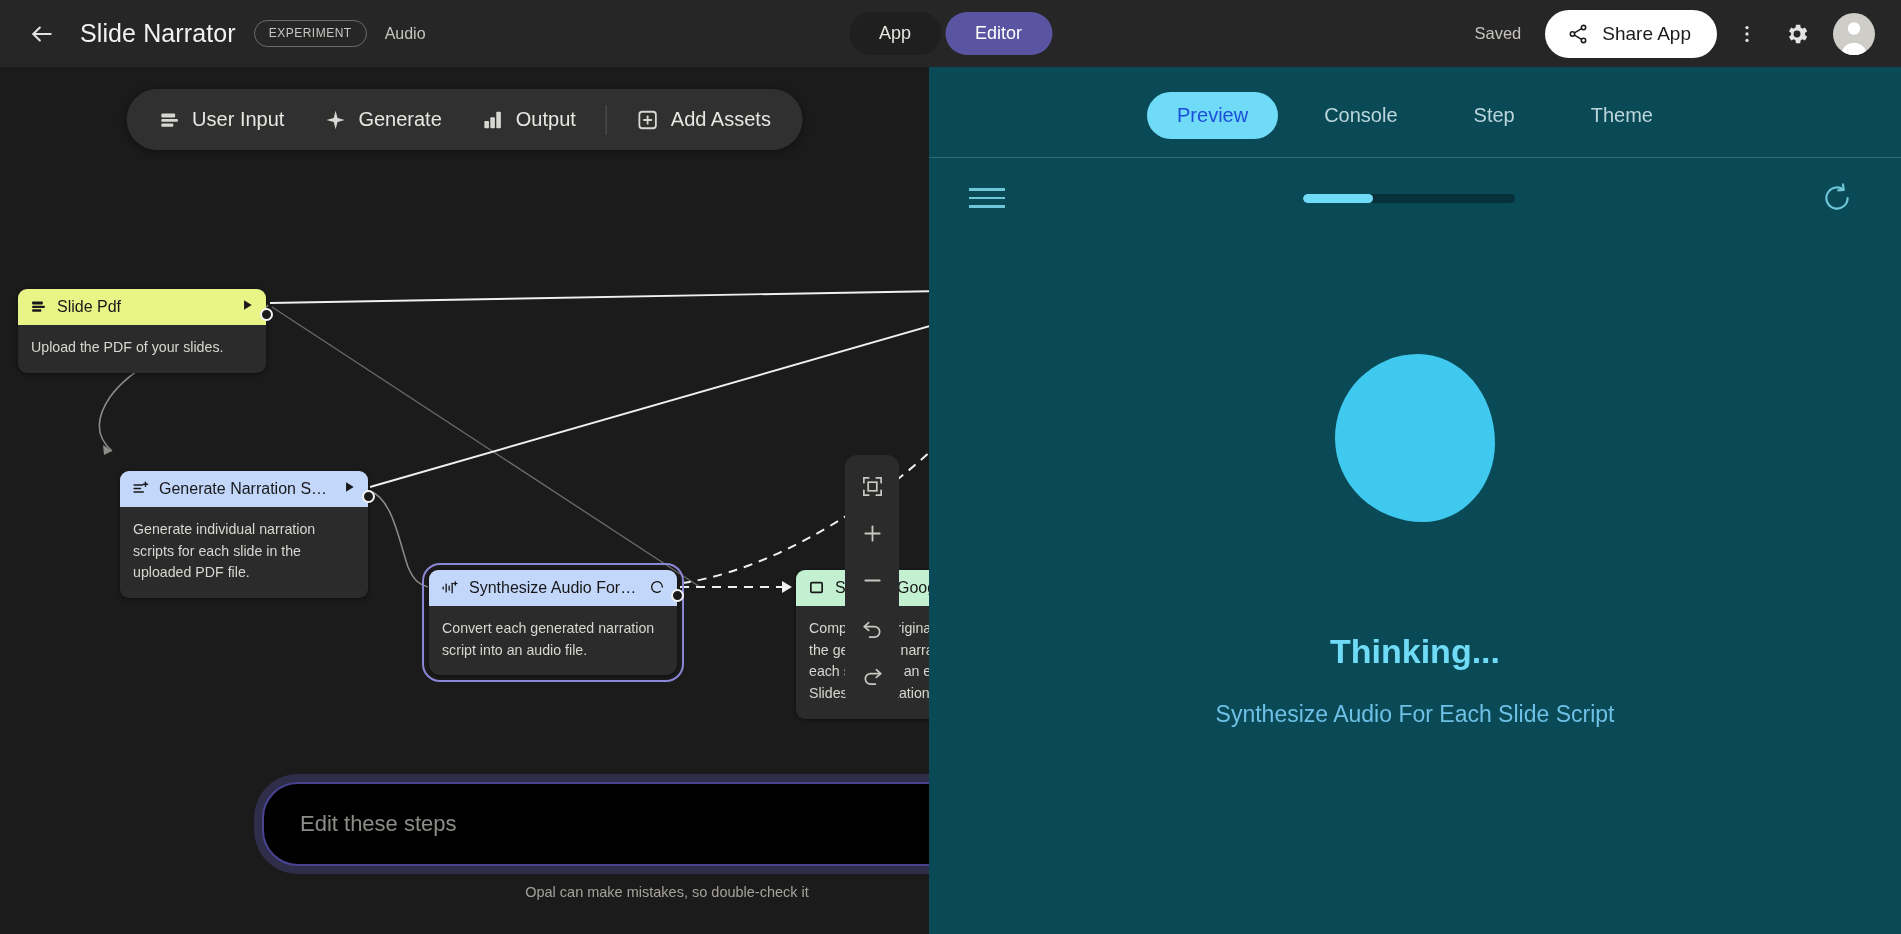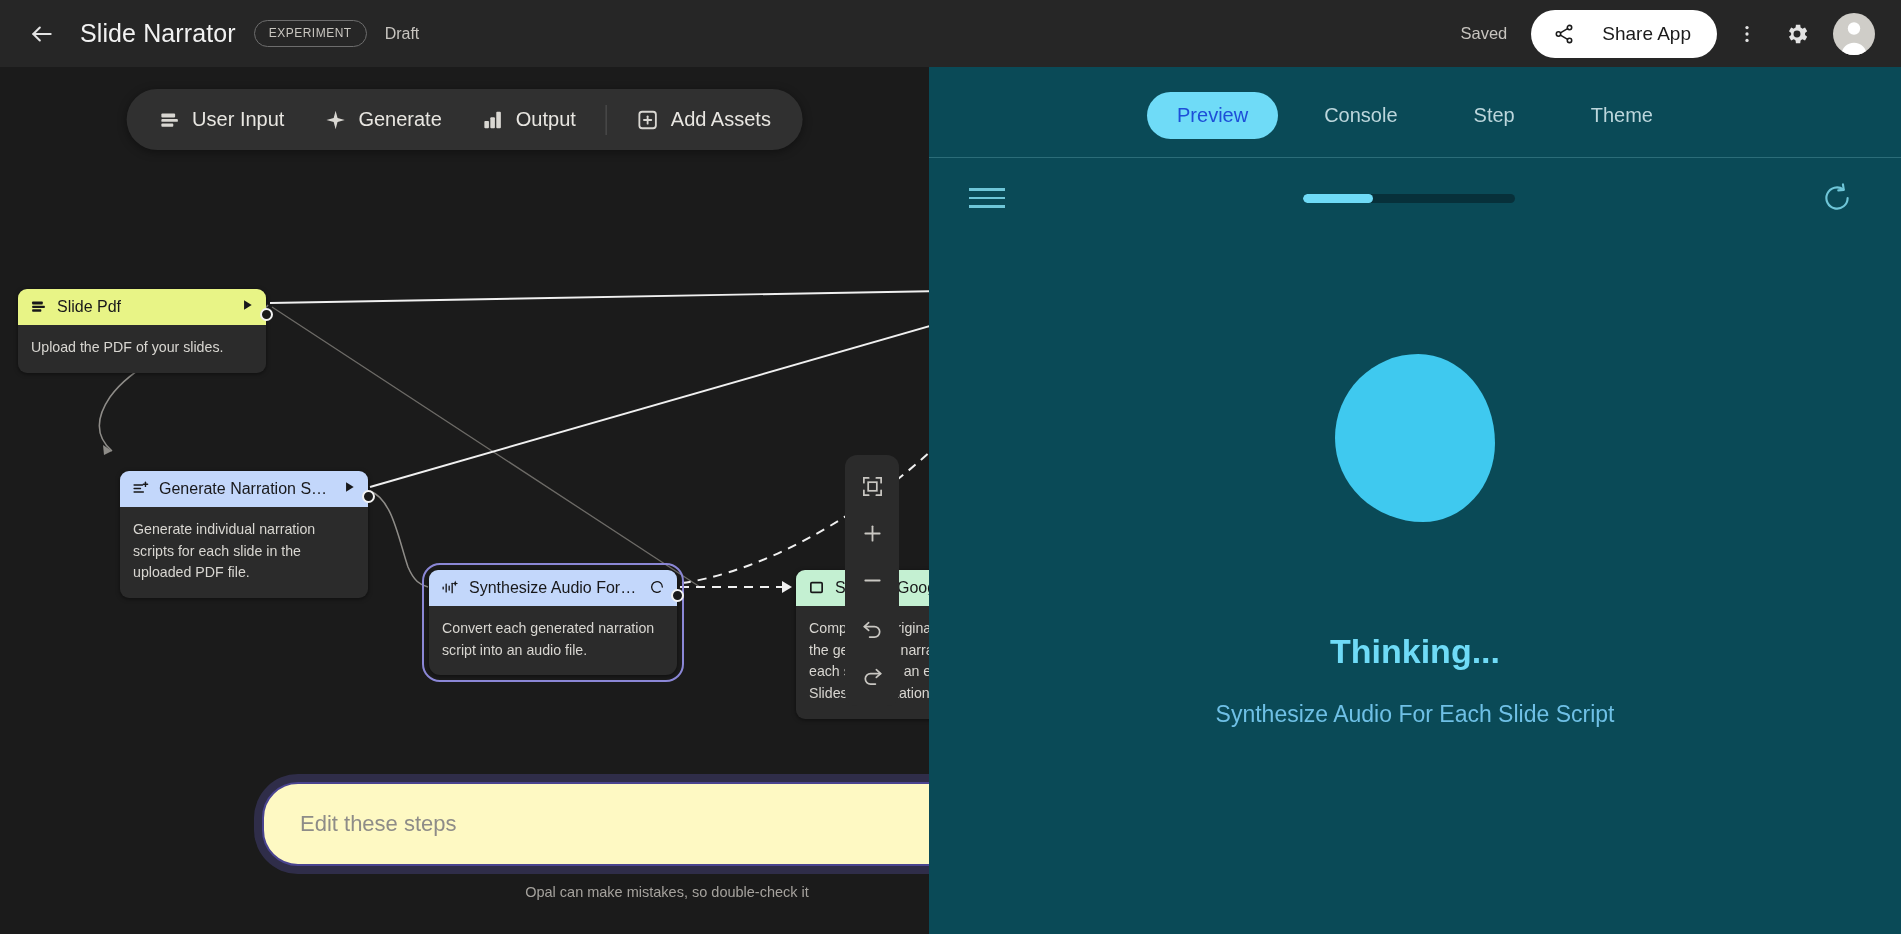--- a/index.html
+++ b/index.html
@@ -46,21 +46,21 @@
     background: #1f1f1f; border: none;
     font-family: inherit;
   }
   .mode-btn.active { background: #5a55a3; color: #ffffff; }
 
   .hdr-right {
     margin-left: auto; display: flex; align-items: center; gap: 10px;
   }
   .saved-label { font-size: 16.5px; color: #c7c4bf; margin-right: 14px; white-space: nowrap; }
   .share-btn {
-    display: flex; align-items: center; gap: 27px;
+    display: flex; align-items: center; gap: 13px;
     background: #ffffff; color: #1b1b1b;
     border-radius: 26px; padding: 13px 26px 13px 22px;
     font-size: 19px; cursor: pointer; white-space: nowrap;
     border: none; font-family: inherit;
   }
   .avatar {
     width: 42px; height: 42px; border-radius: 50%;
     background: #cfcdc8; display: flex; align-items: flex-end;
     justify-content: center; overflow: hidden; cursor: pointer;
     margin-left: 6px; flex: none;
@@ -110,21 +110,21 @@
   .port {
     position: absolute; width: 13px; height: 13px; border-radius: 50%;
     background: #1b1b1b; border: 2.5px solid #f2f2f2; z-index: 15;
   }
 
   
   .prompt-wrap {
     position: absolute; bottom: 34px; left: 262px; width: 810px; z-index: 25;
   }
   .prompt-box {
-    background: #fef9c3; border: 2px solid #4a4490;
+    background: #000000; border: 2px solid #4a4490;
     border-radius: 36px; height: 84px;
     display: flex; align-items: center; padding: 0 28px 0 36px;
     box-shadow: 0 0 0 8px rgba(86,79,160,.35);
   }
   .prompt-text { flex: 1; font-size: 22px; color: #8e8c88; }
   .prompt-hint {
     text-align: center; font-size: 14.5px; color: #a5a29d; margin-top: 18px;
   }
 
   
@@ -187,23 +187,27 @@
   <div class="header">
     <div class="hdr-left">
       <div class="icon-btn">
         <svg width="26" height="26" viewBox="0 0 24 24" fill="none" stroke="currentColor" stroke-width="1.9" stroke-linecap="round" stroke-linejoin="round">
           <line x1="20" y1="12" x2="4" y2="12"></line>
             <polyline points="10,6 4,12 10,18"></polyline>
         </svg>
       </div>
       <div class="app-title">Slide Narrator</div>
       <div class="exp-pill">EXPERIMENT</div>
-      <div class="draft-label">Draft</div>
+      <div class="draft-label">Audio</div>
     </div>
 
+    <div class="mode-toggle">
+      <button class="mode-btn">App</button>
+      <button class="mode-btn active">Editor</button>
+    </div>
 
     <div class="hdr-right">
       <div class="saved-label">Saved</div>
       <button class="share-btn">
         <svg width="22" height="22" viewBox="0 0 24 24" fill="none" stroke="currentColor" stroke-width="1.7" stroke-linecap="round" stroke-linejoin="round">
           <circle cx="18" cy="5" r="2.4"></circle>
             <circle cx="6" cy="12" r="2.4"></circle>
             <circle cx="18" cy="19" r="2.4"></circle>
           <line x1="8.1" y1="10.8" x2="15.9" y2="6.2"></line>
             <line x1="8.1" y1="13.2" x2="15.9" y2="17.8"></line>

